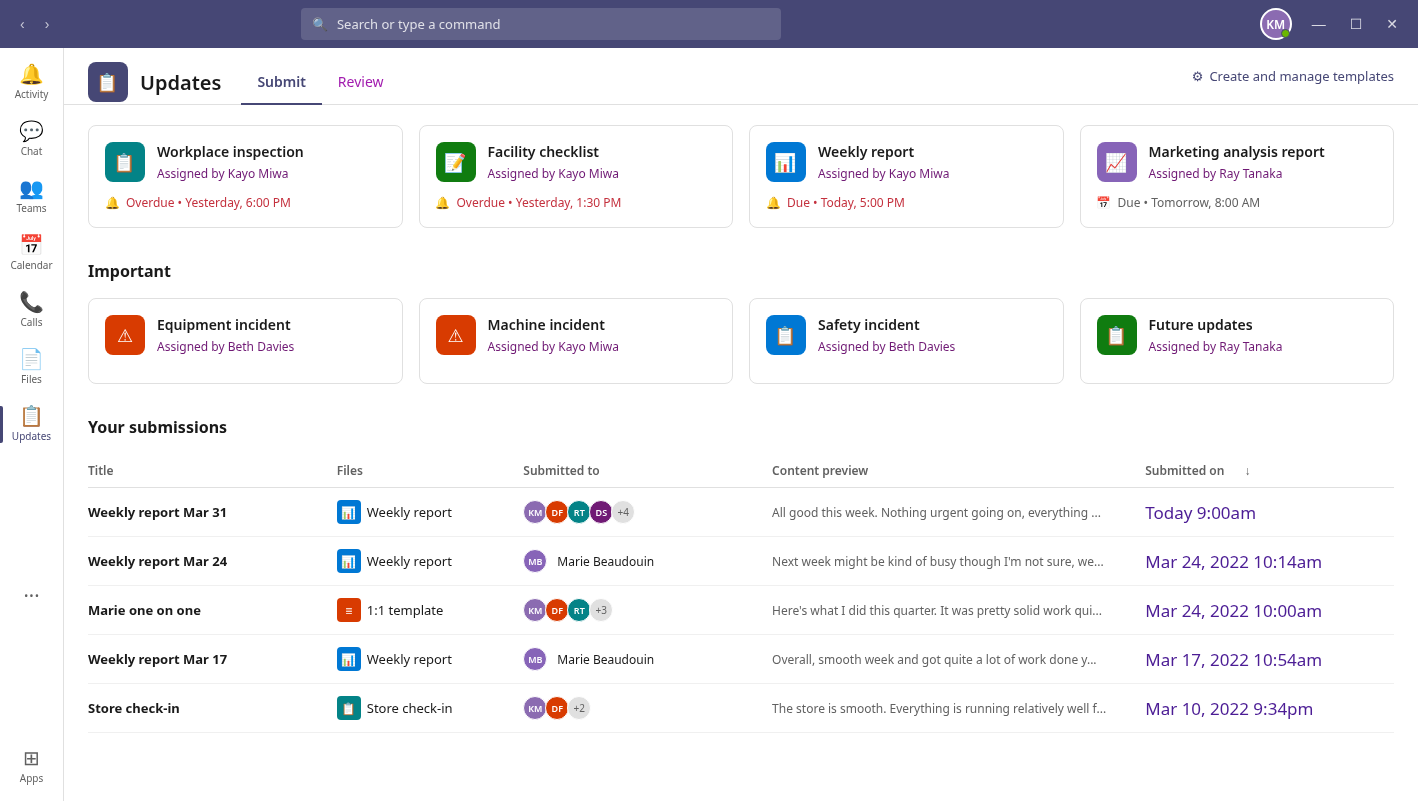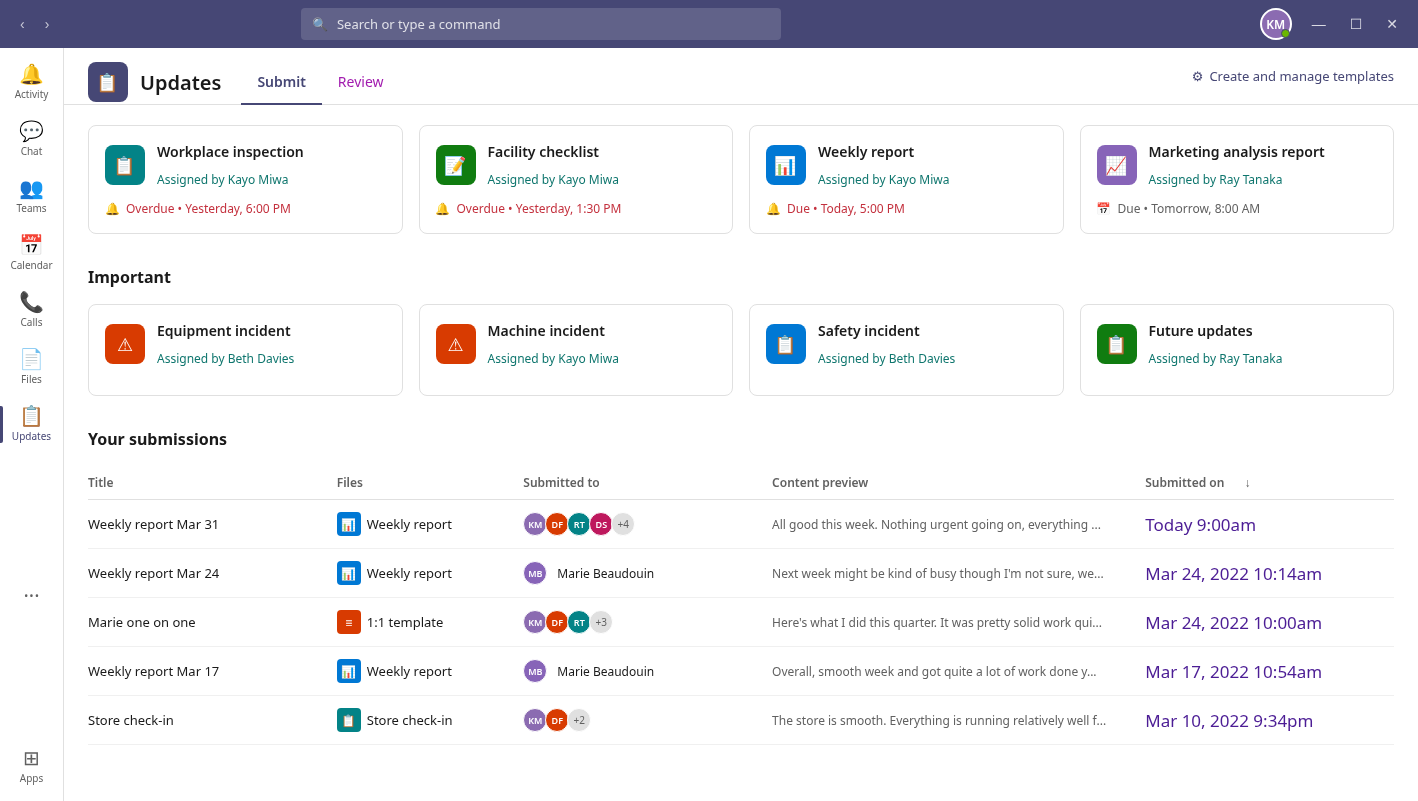--- a/index.html
+++ b/index.html
@@ -230,22 +230,22 @@
     .card-icon.purple { background: #8764b8; }
     .card-icon.orange { background: #d83b01; }
     .card-icon.dark-green { background: #107c10; }
     .card-title {
       font-size: 14px;
       font-weight: 600;
       color: #1a1a1a;
     }
     .card-subtitle {
       font-size: 12px;
-      color: #0f766e;
-      margin-top: 10px;
+      color: #701a75;
+      margin-top: 4px;
     }
     .card-status {
       display: flex;
       align-items: center;
       gap: 6px;
       font-size: 12px;
     }
     .status-overdue { color: #c4313e; }
     .status-due { color: #c4313e; }
     .status-scheduled { color: #616161; }
@@ -267,21 +267,21 @@
       gap: 20px;
     }
     .table-row {
       display: grid;
       grid-template-columns: 2fr 1.5fr 2fr 3fr 2fr;
       padding: 12px 0;
       border-bottom: 1px solid #f0f0f0;
       align-items: center;
       font-size: 13px;
     }
-    .row-title { color: #1a1a1a; }
+    .row-title { color: #1a1a1a; font-weight: bold; }
     .type-badge {
       display: flex;
       align-items: center;
       gap: 6px;
     }
     .type-icon {
       width: 24px; height: 24px;
       border-radius: 4px;
       display: flex; align-items: center; justify-content: center;
       color: #fff;
@@ -532,21 +532,21 @@
         <div class="table-row">
           <span class="row-title">Weekly report Mar 31</span>
           <div class="type-badge">
             <div class="type-icon" style="background:#0078d4">📊</div>
             <span class="type-label">Weekly report</span>
           </div>
           <div class="submitted-to">
             <div class="mini-avatar" style="background:#8b6bb1">KM</div>
             <div class="mini-avatar" style="background:#d83b01">DF</div>
             <div class="mini-avatar" style="background:#038387">RT</div>
-            <div class="mini-avatar" style="background:#be185d">DS</div>
+            <div class="mini-avatar" style="background:#701a75">DS</div>
             <div class="more-badge">+4</div>
           </div>
           <span class="content-preview">All good this week. Nothing urgent going on, everything ...</span>
           <span class="submitted-on">Today 9:00am</span>
         </div>
 
         <div class="table-row">
           <span class="row-title">Weekly report Mar 24</span>
           <div class="type-badge">
             <div class="type-icon" style="background:#0078d4">📊</div>

